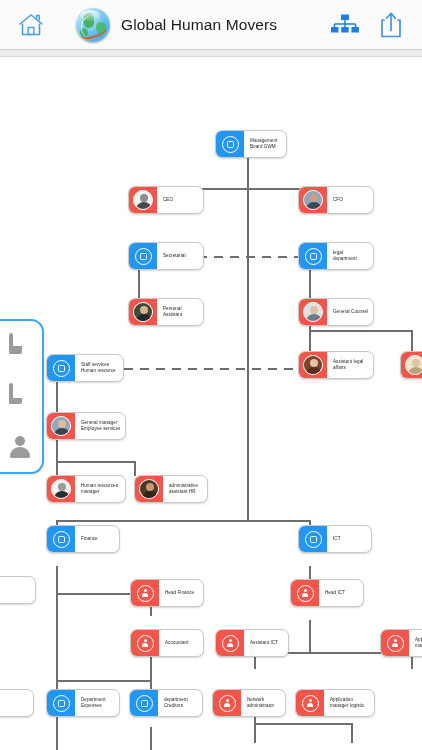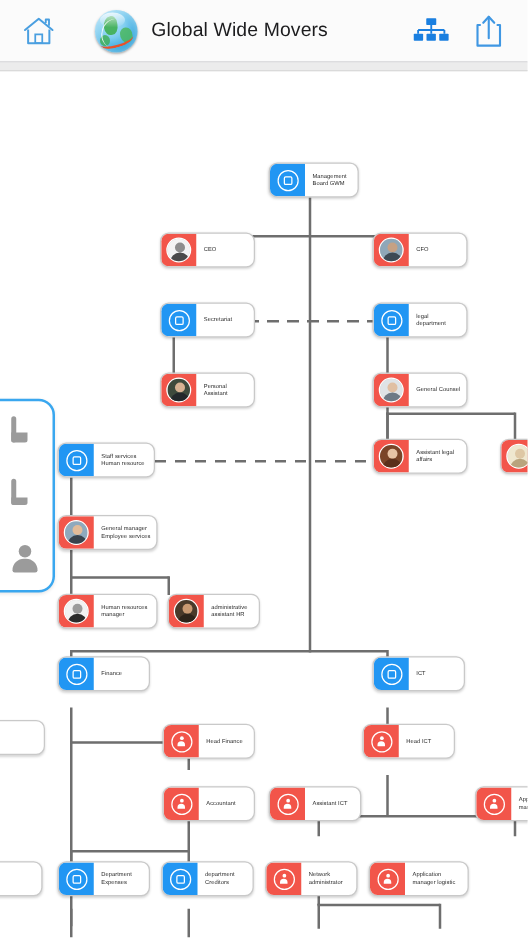--- a/index.html
+++ b/index.html
@@ -199,21 +199,21 @@
 
   <div id="logo">
     <span class="cont1"></span>
       <span class="cont2"></span>
       <span class="cont3"></span>
     <span class="arcw"></span>
       <span class="arc"></span>
       <span class="gloss"></span>
   </div>
 
-  <div id="title">Global Wide Movers</div>
+  <div id="title">Global Human Movers</div>
 
   <div id="tb-right">
     <div id="chart-btn" class="tb-btn">
       <svg width="30" height="24" viewBox="0 0 30 24">
         <rect x="11" y="1.5" width="8" height="5.5" rx="0.6" fill="#1a7fe0"></rect>
         <path d="M15 7 V11 M4.5 11 H25.5 M4.5 11 V14 M15 11 V14 M25.5 11 V14" stroke="#1a7fe0" stroke-width="1.5" fill="none"></path>
         <rect x="1" y="14" width="7.5" height="5.5" rx="0.6" fill="#1a7fe0"></rect>
         <rect x="11.2" y="14" width="7.5" height="5.5" rx="0.6" fill="#1a7fe0"></rect>
         <rect x="21.4" y="14" width="7.5" height="5.5" rx="0.6" fill="#1a7fe0"></rect>
       </svg>

